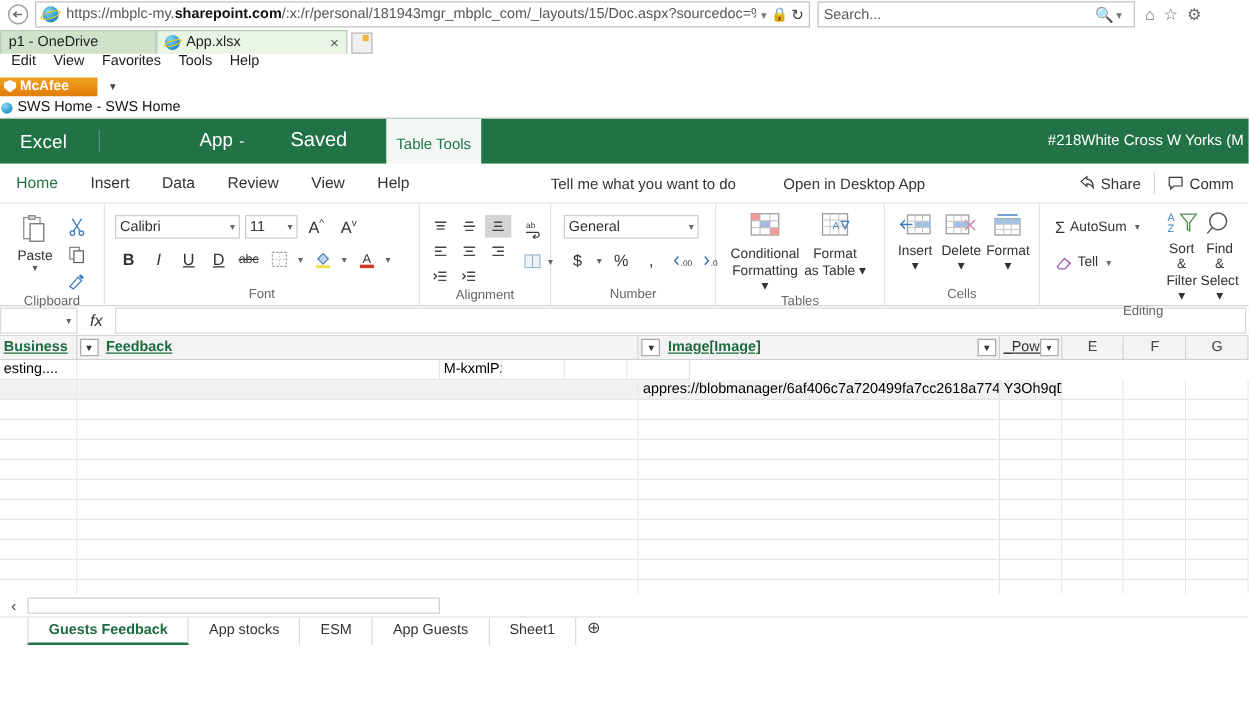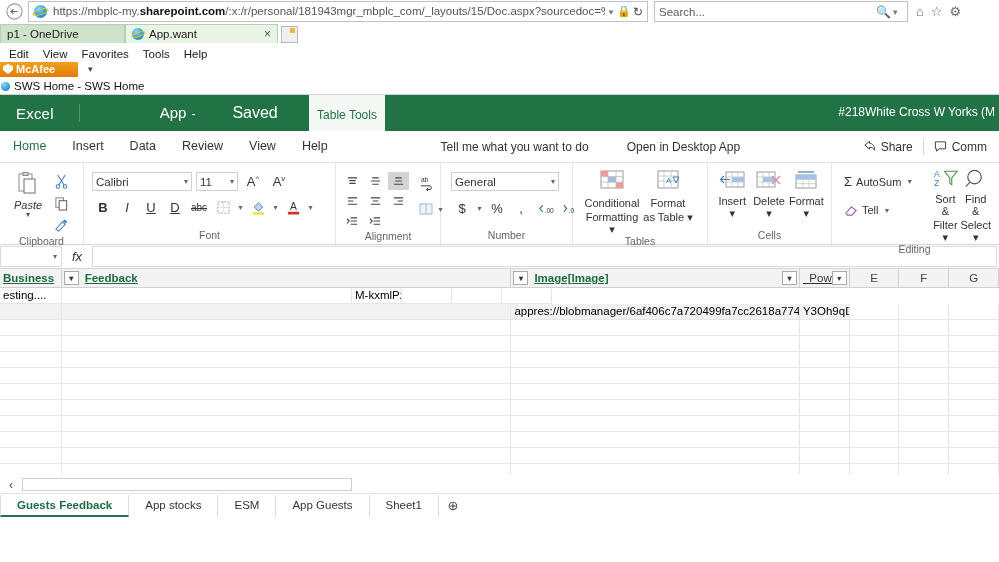--- a/index.html
+++ b/index.html
@@ -125,21 +125,21 @@
     margin-left: 3px;
     position: relative;
   }
   .newtab-btn::after {
     content: ""; position: absolute; right: 2px; top: 1px;
     width: 5px; height: 5px; background: #f4b63f;
   }
 
   
   .menu-row {
-    display: flex; align-items: flex-end;
+    display: flex; align-items: flex-start;
     height: 17px;
     padding-left: 2px;
     font-size: 11.5px;
     color: #1a1a1a;
     background: #ffffff;
   }
   .menu-row span { padding: 0 7px; }
 
   
   .mcafee-row {
@@ -265,21 +265,21 @@
   .rgroup-label {
     text-align: center; font-size: 10.5px; color: #666;
     padding-bottom: 3px; height: 15px;
   }
 
   .bigbtn {
     width: 44px; display: flex; flex-direction: column;
     align-items: center; padding-top: 4px;
     color: #333; font-size: 11px;
   }
-  .bigbtn .lbl { margin-top: 2px; font-style: italic; }
+  .bigbtn .lbl { margin-top: 2px; }
   .bigbtn .cv { font-size: 8px; color: #555; line-height: 7px; }
 
   .miniicons { display: flex; flex-direction: column; gap: 3px; padding-top: 5px; }
   .miniicon {
     width: 22px; height: 19px;
     display: flex; align-items: center; justify-content: center;
   }
 
   .fontrow1 { display: flex; align-items: center; gap: 4px; padding-top: 5px; }
   .fontcombo {
@@ -391,23 +391,23 @@
   .hscroll-row {
     display: flex; align-items: center;
     height: 18px; background: #ffffff;
     border-top: 1px solid #ffffff;
   }
   .hs-left { width: 22px; text-align: center; color: #444; font-size: 12px; }
   .hs-track {
     width: 330px; height: 13px; border: 1px solid #cfcfcf; background: #ffffff;
   }
   .sheettabs {
-    display: flex; align-items: center;
+    display: flex; align-items: flex-start;
     height: 24px; background: #ffffff;
-    border-top: 1px solid #e4e4e4;
+    padding-left: 22px; border-top: 1px solid #e4e4e4;
   }
   .stab {
     font-size: 11.5px; color: #333;
     padding: 0 16px; height: 22px; line-height: 21px;
     border-right: 1px solid #dcdcdc;
   }
   .stab.active {
     color: #1d6b41; font-weight: bold;
     border-bottom: 2px solid #217346;
     border-left: 1px solid #dcdcdc;
@@ -454,21 +454,21 @@
 
   <div class="tab-row">
     <div class="ie-tab inactive">
       <div class="tab-label">p1 - OneDrive</div>
     </div>
     <div class="ie-tab active">
       <div class="tico">
         <div class="eglobe"></div>
           <div class="eband"></div>
       </div>
-      <div class="tab-label">App.want</div>
+      <div class="tab-label">App.xlsx</div>
       <div class="tab-close">×</div>
     </div>
     <div class="newtab-btn"></div>
   </div>
 
   <div class="menu-row">
     <span>Edit</span>
     <span>View</span>
     <span>Favorites</span>
     <span>Tools</span>

